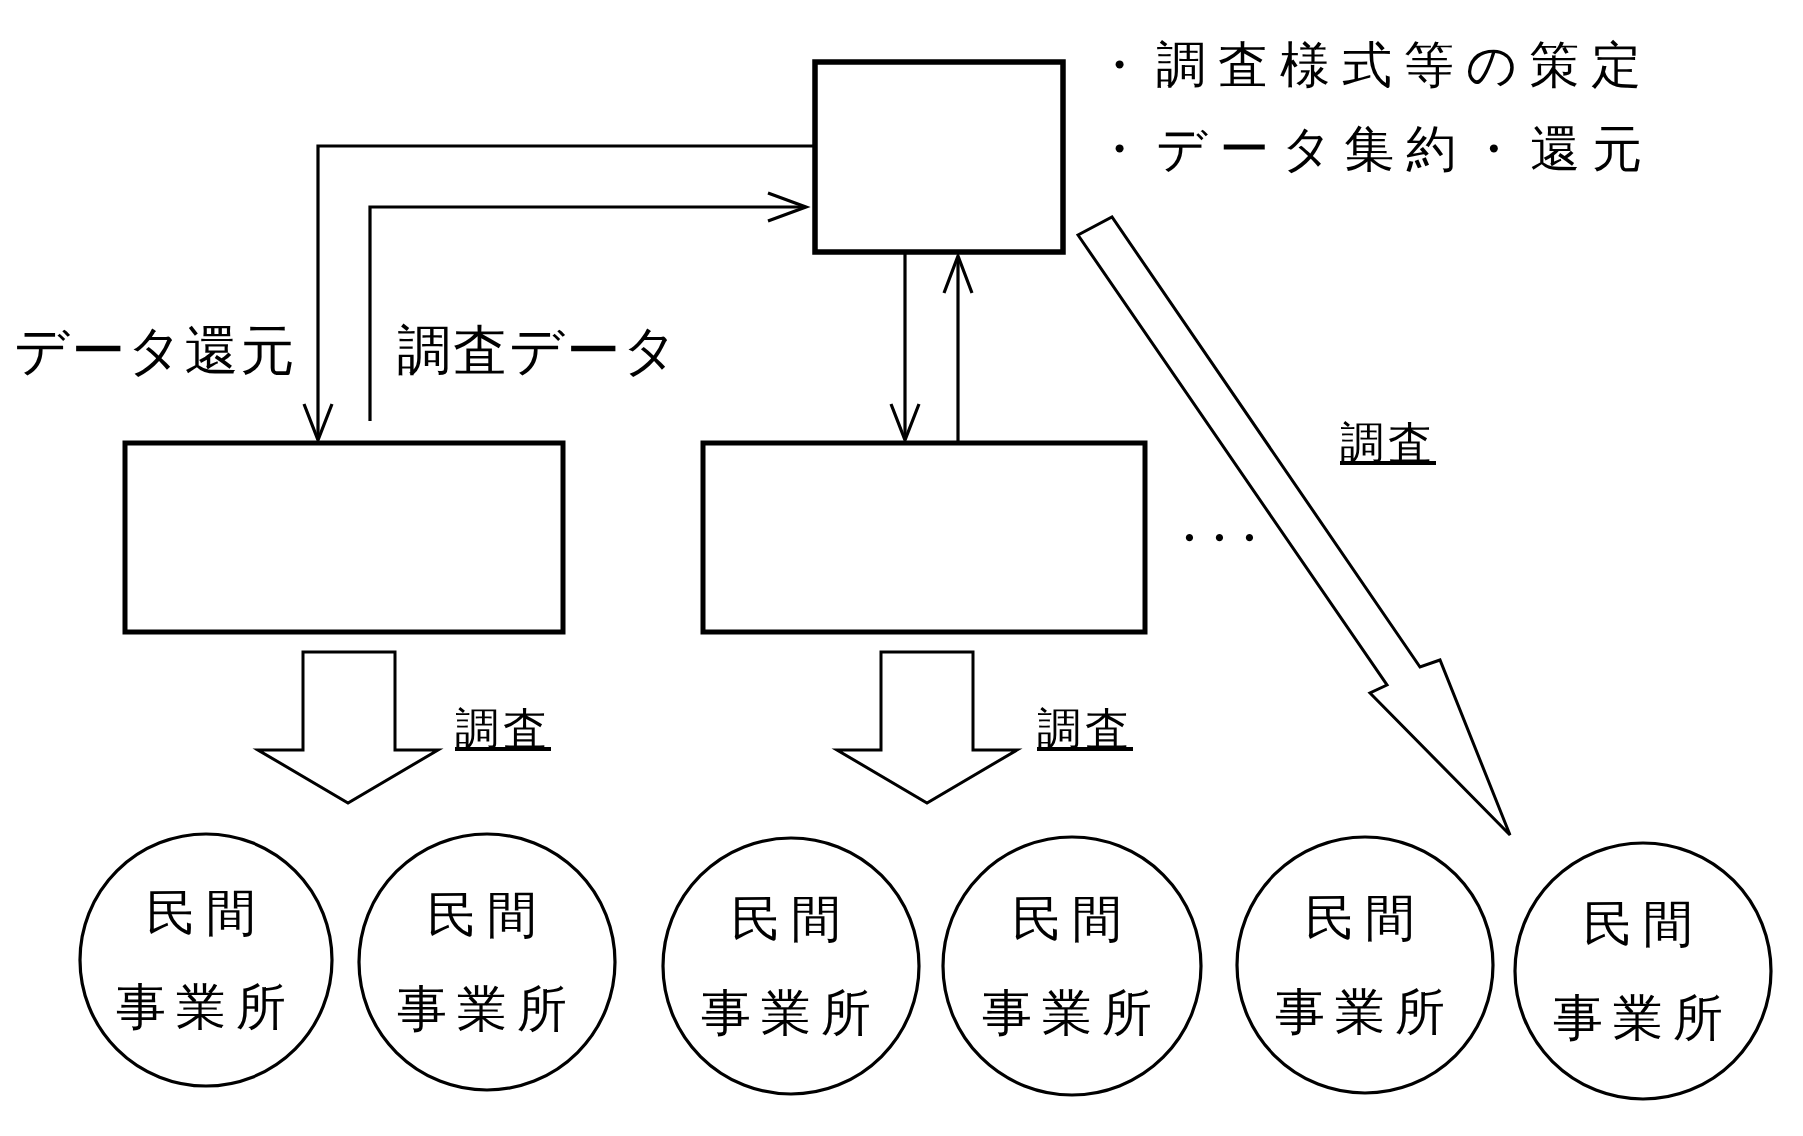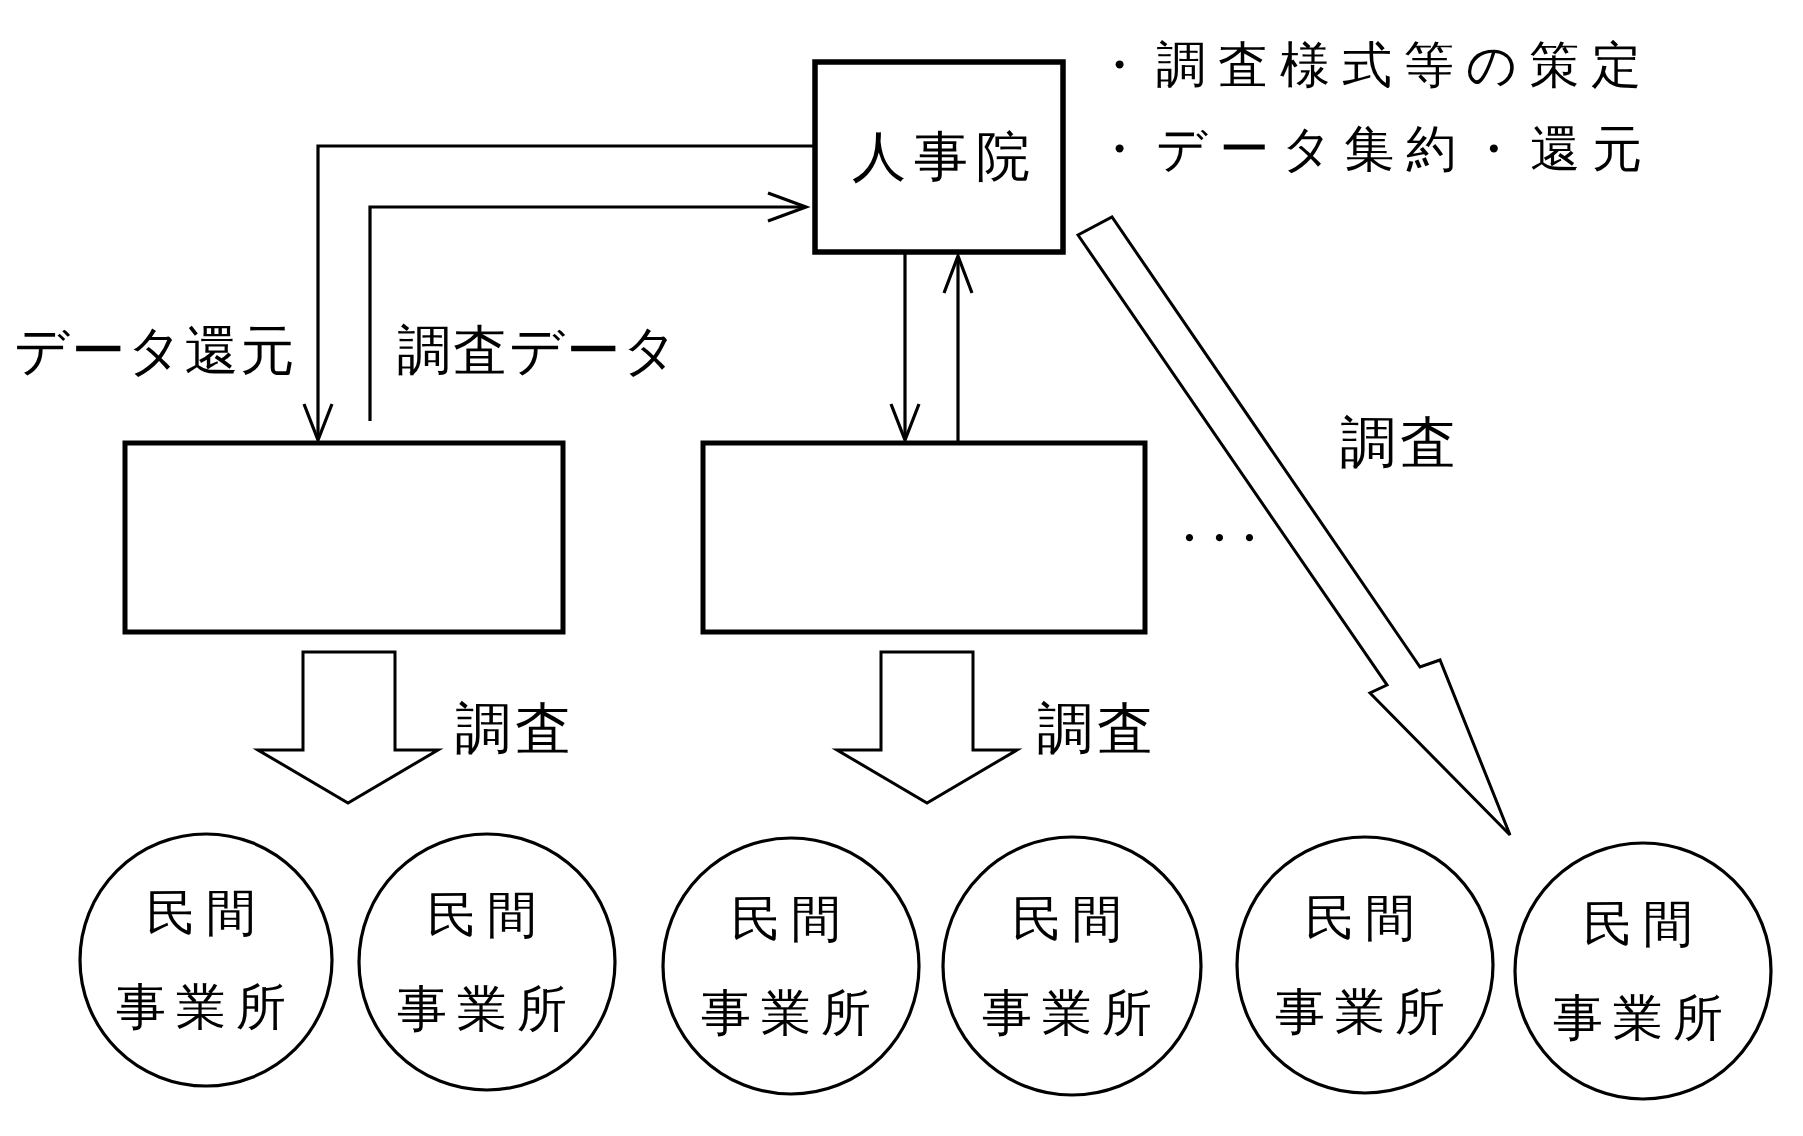--- a/index.html
+++ b/index.html
@@ -4,21 +4,21 @@
 <style>
   html,body{margin:0;padding:0;background:#ffffff;}
   .stage{
     position:relative;width:1803px;height:1136px;background:#ffffff;
     font-family:"Liberation Sans","DejaVu Sans",sans-serif;color:#000;overflow:hidden;
   }
   svg.layer{position:absolute;left:0;top:0;width:1803px;height:1136px;}
   .t{position:absolute;white-space:nowrap;font-weight:500;}
   .note{font-size:50px;letter-spacing:12px;line-height:58px;}
   .flowlabel{font-size:54px;letter-spacing:2px;line-height:56px;}
-  .surveylabel{font-size:56px;letter-spacing:4px;line-height:58px;}
+  .surveylabel{font-size:44px;letter-spacing:4px;line-height:58px;text-decoration:underline;}
   .boxlabel{
     position:absolute;display:flex;align-items:center;justify-content:center;
     font-size:54px;letter-spacing:2px;font-weight:500;white-space:nowrap;
   }
   .ellipsis{font-size:38px;letter-spacing:-8px;line-height:52px;font-weight:700;}
   .circlelabel{
     position:absolute;display:flex;flex-direction:column;align-items:center;justify-content:center;
     text-align:left;font-size:50px;letter-spacing:10px;font-weight:500;
   }
   .circlelabel span{display:block;line-height:94px;white-space:nowrap;}
@@ -61,21 +61,20 @@
     <rect x="703" y="443" width="442" height="189" fill="#ffffff" stroke="#000000" stroke-width="5"></rect>
 
     <circle cx="206" cy="960" r="126" fill="#ffffff" stroke="#000000" stroke-width="3.2"></circle>
     <circle cx="487" cy="962" r="128" fill="#ffffff" stroke="#000000" stroke-width="3.2"></circle>
     <circle cx="791" cy="966" r="128" fill="#ffffff" stroke="#000000" stroke-width="3.2"></circle>
     <circle cx="1072" cy="966" r="129" fill="#ffffff" stroke="#000000" stroke-width="3.2"></circle>
     <circle cx="1365" cy="965" r="128" fill="#ffffff" stroke="#000000" stroke-width="3.2"></circle>
     <circle cx="1643" cy="971" r="128" fill="#ffffff" stroke="#000000" stroke-width="3.2"></circle>
   </svg>
 
-  <div class="boxlabel" style="left:815px;top:62px;width:248px;height:190px;letter-spacing:8px;padding-left:6px;">人事院</div>
 
   <div class="t note" style="left:1094px;top:36px;">・調査様式等の策定</div>
   <div class="t note" style="left:1094px;top:120px;">・データ集約・還元</div>
 
   <div class="t flowlabel" style="left:397px;top:322px;">調査データ</div>
   <div class="t flowlabel" style="left:14px;top:322px;">データ還元</div>
 
 
   <div class="t ellipsis" style="left:1170px;top:512px;">・・・</div>
 

